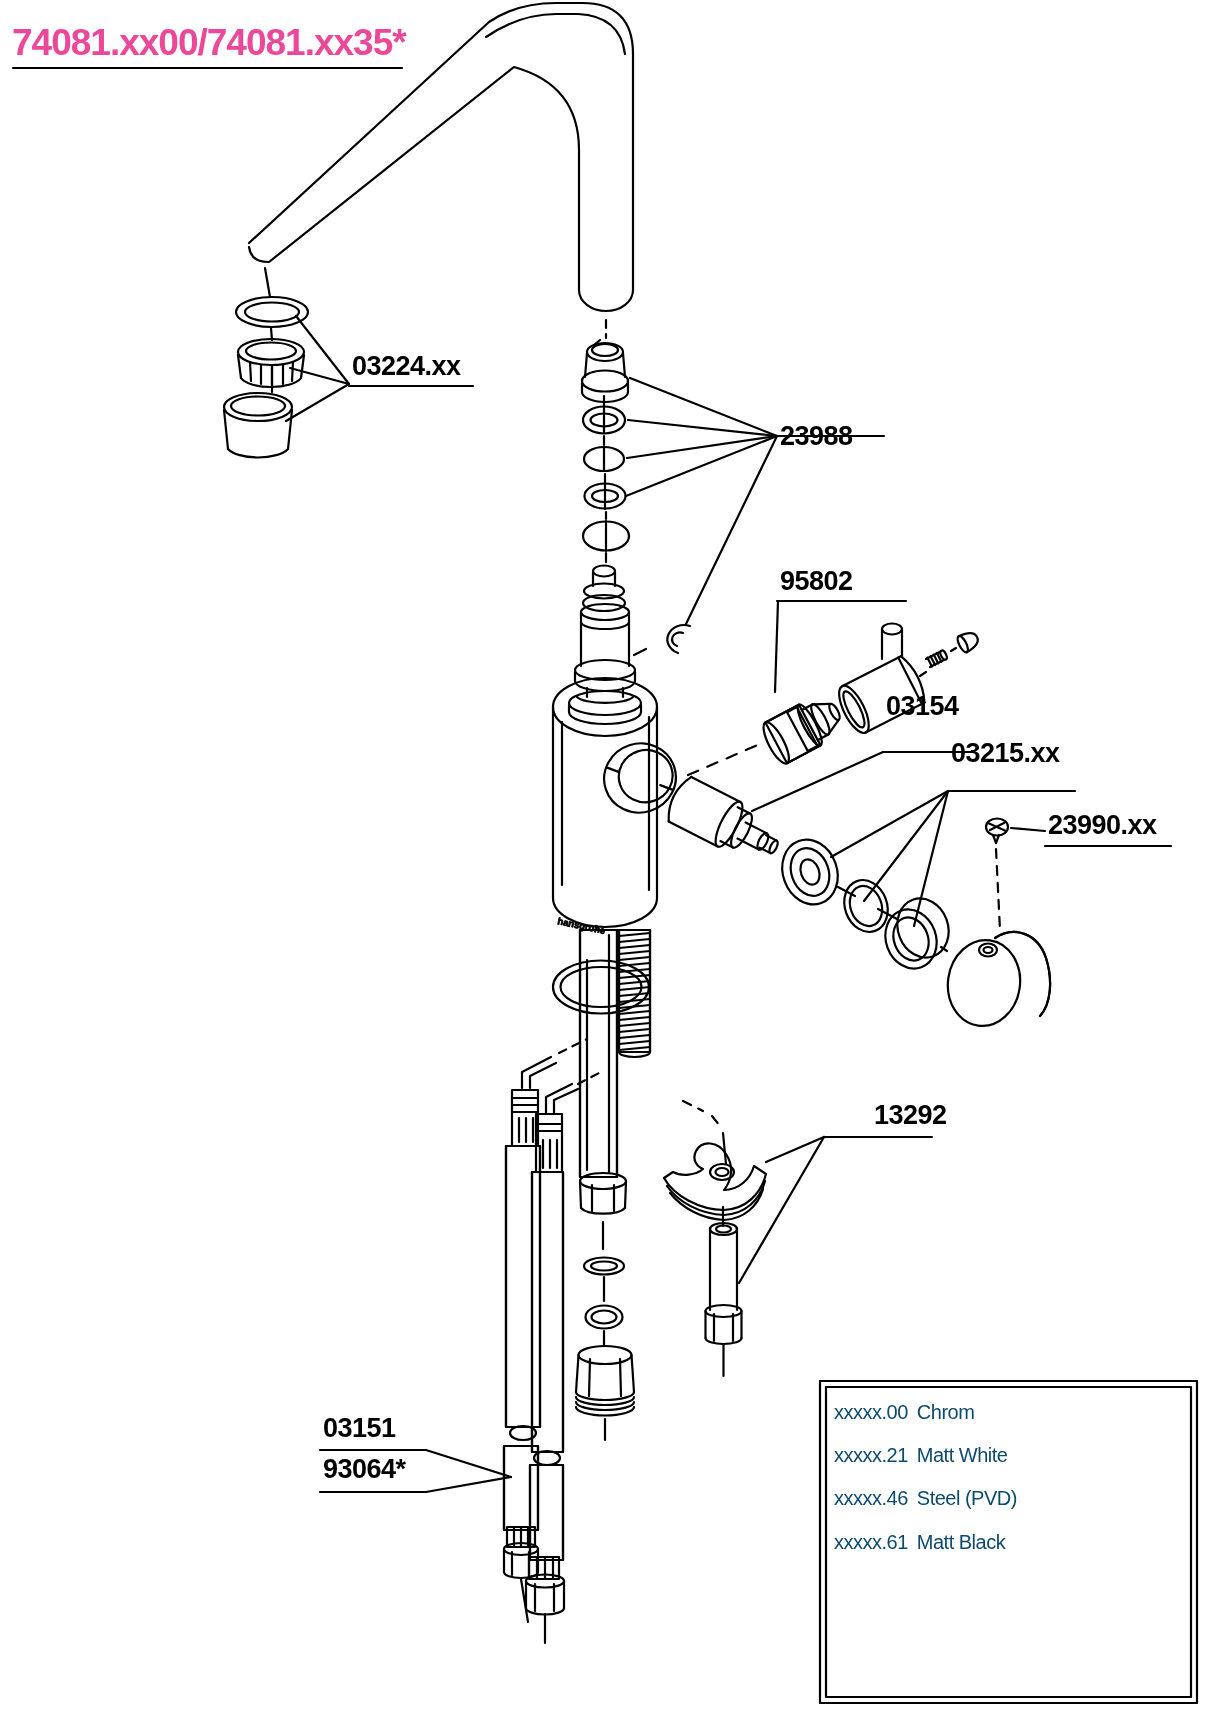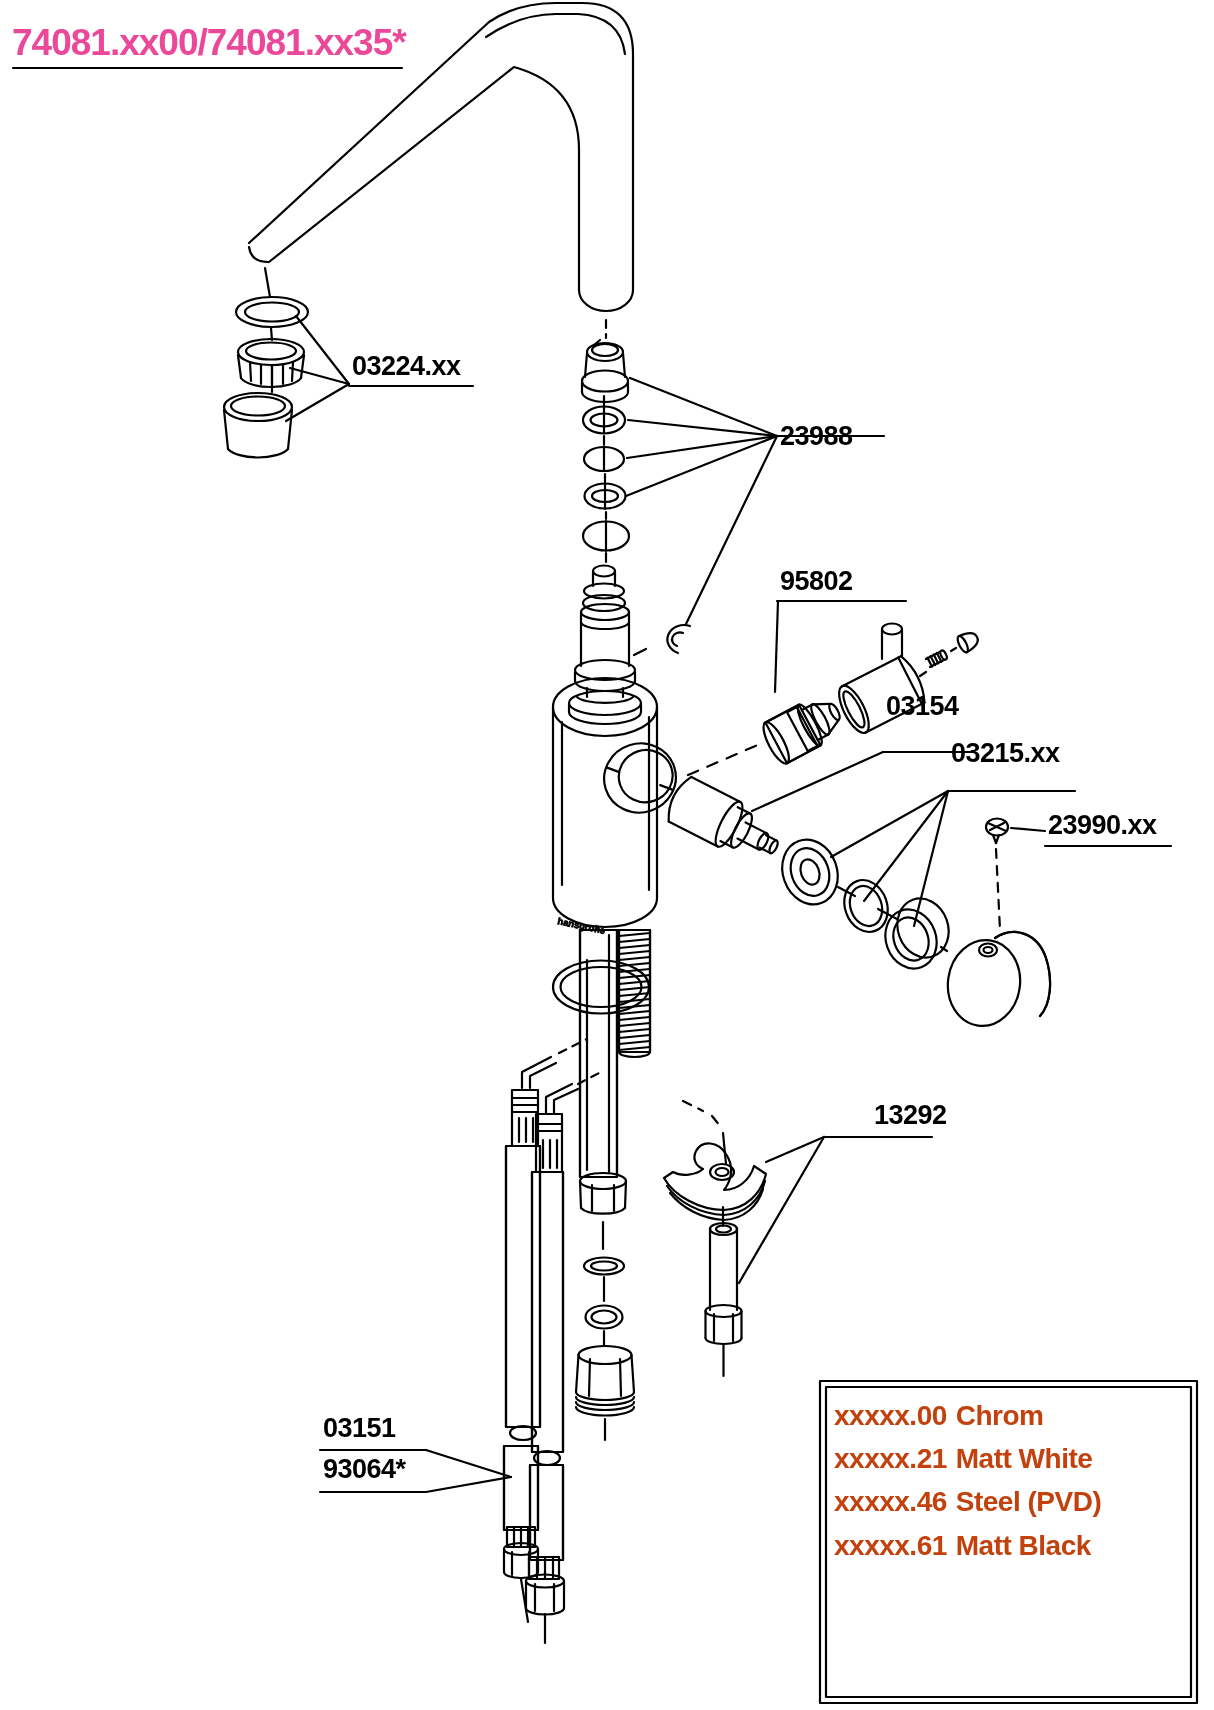--- a/index.html
+++ b/index.html
@@ -5,21 +5,21 @@
   html,body{margin:0;padding:0;background:#fff;}
   #stage{position:relative;width:1214px;height:1710px;background:#ffffff;overflow:hidden;
          font-family:"Liberation Sans",sans-serif;}
   #diagram{position:absolute;left:0;top:0;}
   #diagram line,#diagram path,#diagram ellipse,#diagram rect,#diagram circle{
      fill:none;stroke:#000;stroke-width:2.2;stroke-linecap:round;stroke-linejoin:round;}
   .lbl{position:absolute;font-size:27px;font-weight:700;letter-spacing:-0.5px;color:#000;
        white-space:nowrap;line-height:1;}
   .title-lbl{position:absolute;font-size:37px;font-weight:700;letter-spacing:-1px;color:#ec4899;
        white-space:nowrap;line-height:1;}
-  .legend-row{position:absolute;font-size:28px;font-weight:700;letter-spacing:-0.5px;color:#c2410c;
+  .legend-row{position:absolute;font-size:20px;font-weight:400;letter-spacing:-0.5px;color:#0c4a6e;
        white-space:nowrap;line-height:1;}
   .legend-row .code{margin-right:9px;}
 </style>
 </head>
 <body>
 
 <div id="stage">
 
 <svg id="diagram" width="1214" height="1710" viewBox="0 0 1214 1710">
   <defs>

